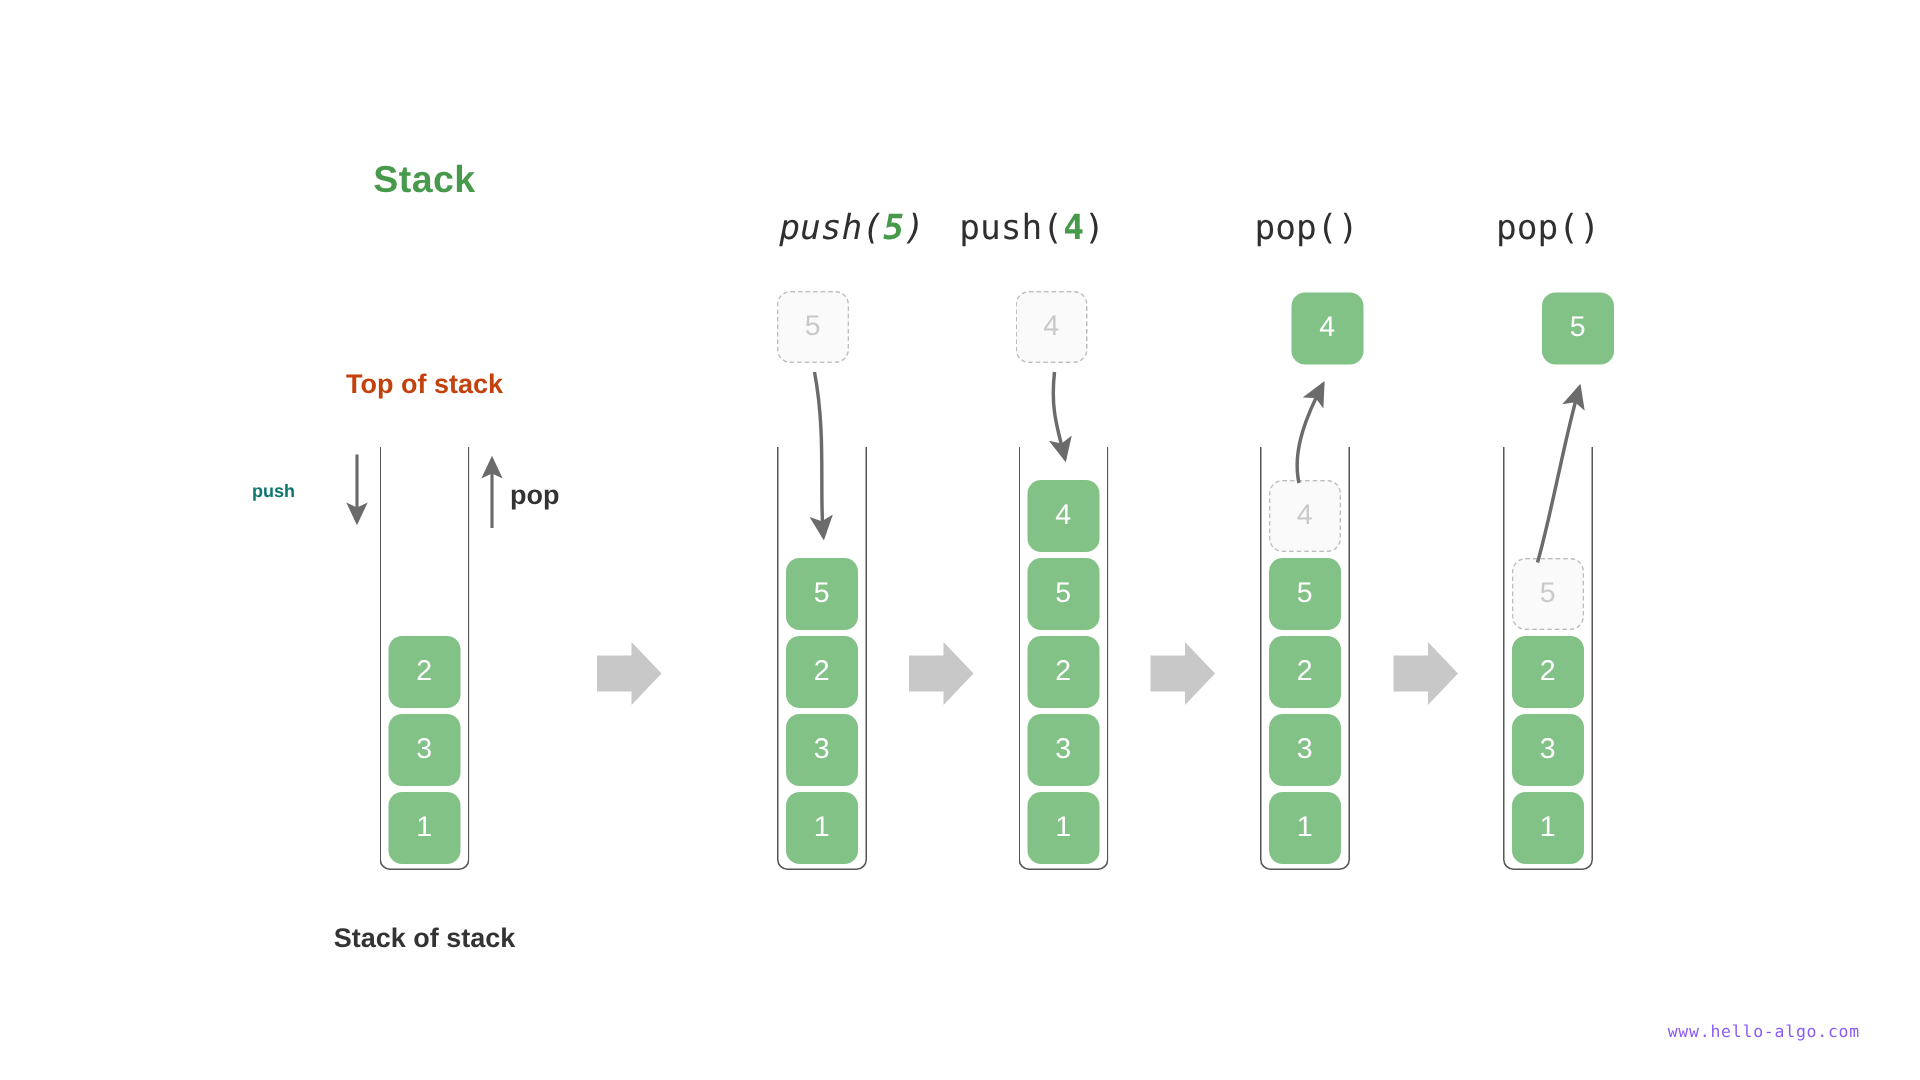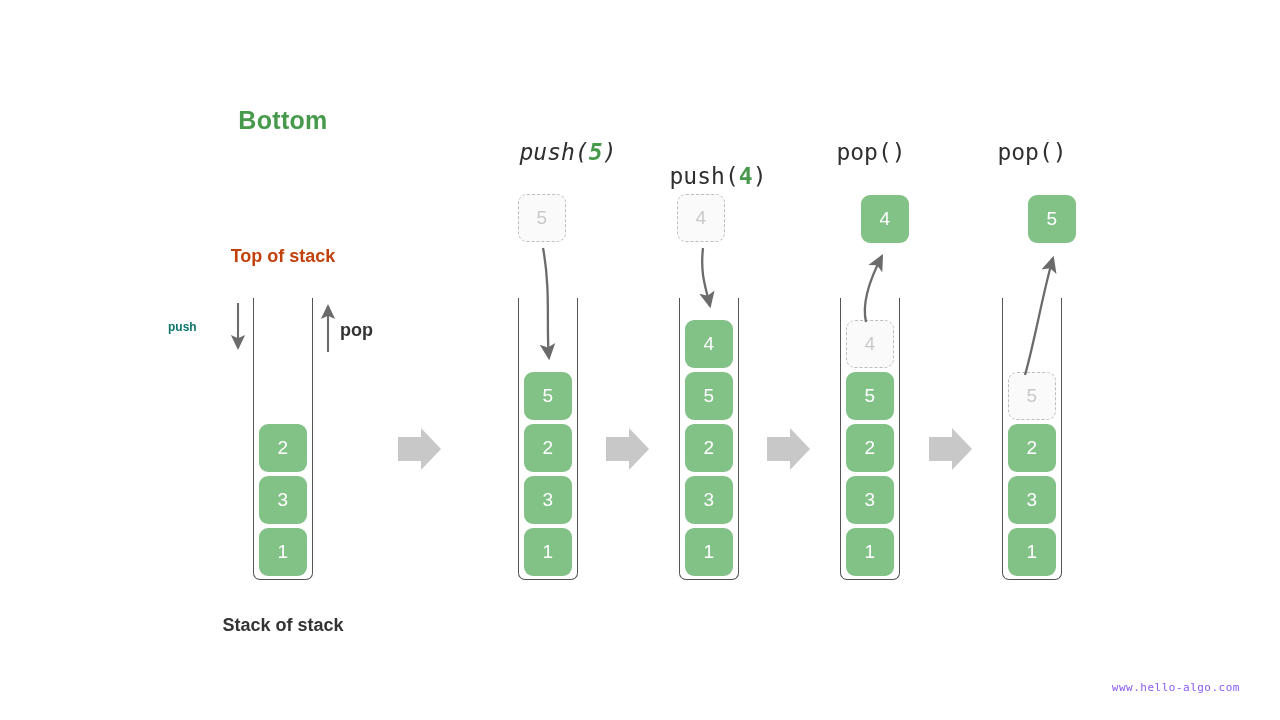--- a/index.html
+++ b/index.html
@@ -137,31 +137,31 @@
     width: 1280px;
     height: 720px;
     pointer-events: none;
   }
 </style>
 </head>
 <body>
 
 <div class="canvas">
 
-  <div class="diagram-title">Bottom</div>
+  <div class="diagram-title">Stack</div>
 
   <div class="top-label">Top of stack</div>
   <div class="bottom-label">Stack of stack</div>
   <div class="push-label">push</div>
   <div class="pop-label">pop</div>
 
   <div class="op-header" style="left:468px;font-style:italic;">
     <span>push(</span><span class="arg">5</span><span>)</span>
   </div>
-  <div class="op-header" style="left:618px;margin-top:24px;">
+  <div class="op-header" style="left:588px;">
     <span>push(</span><span class="arg">4</span><span>)</span>
   </div>
   <div class="op-header" style="left:771px;">
     <span>pop()</span>
   </div>
   <div class="op-header" style="left:932px;">
     <span>pop()</span>
   </div>
 
   <div class="stack-walls" style="left:253px; top:298px; height:282px;"></div>

